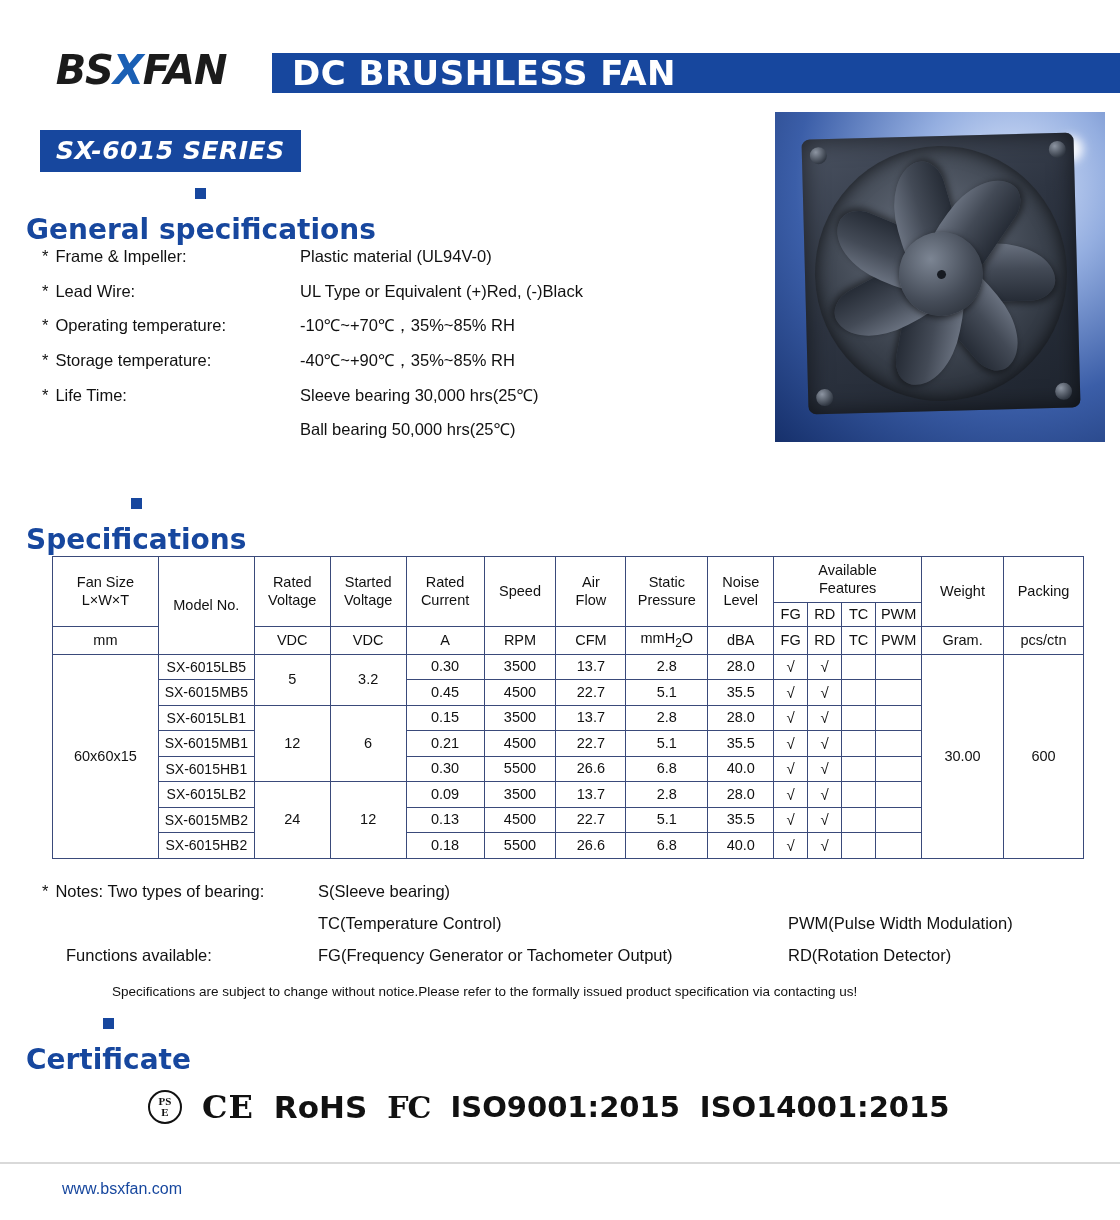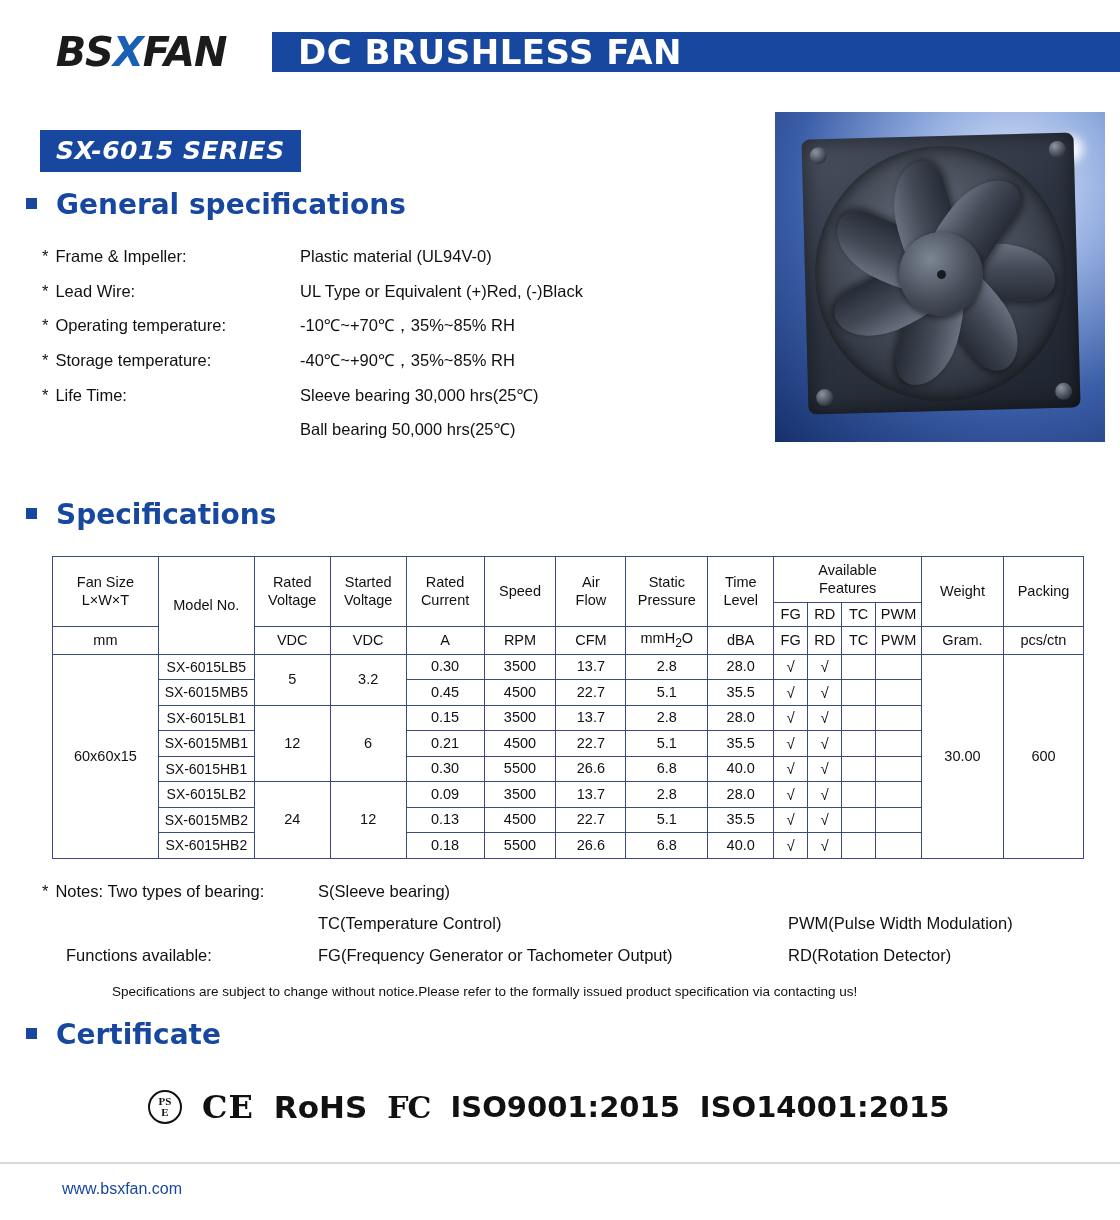--- a/index.html
+++ b/index.html
@@ -10,23 +10,23 @@
     background: #ffffff;
     font-family: "Liberation Sans", sans-serif;
     color: #111;
     position: relative;
     overflow: hidden;
   }
 
   
   .header {
     position: relative;
-    height: 104px;
+    height: 93px;
     display: flex;
-    align-items: center;
+    align-items: flex-end;
   }
   .logo-box {
     width: 272px;
     display: flex;
     align-items: center;
     justify-content: center;
     padding-left: 10px;
   }
   .logo-text {
     font-family: "DejaVu Sans", sans-serif;
@@ -38,21 +38,21 @@
     position: relative;
   }
   .logo-text .x {
     color: #1a5fb4;
   }
   .header-band {
     flex: 1;
     background: #17479e;
     display: flex;
     align-items: center;
-    padding-left: 26px;
+    padding-left: 20px;
   }
   .header-band h1 {
     margin: 0;
     color: #ffffff;
     font-size: 34px;
     font-weight: 700;
     letter-spacing: 0.5px;
     font-family: "DejaVu Sans", sans-serif;
   }
 
@@ -68,25 +68,26 @@
     font-style: italic;
     padding: 6px 16px 7px 16px;
     font-family: "DejaVu Sans", sans-serif;
     letter-spacing: 0.5px;
   }
 
   
   .section-title {
     display: flex;
     align-items: center;
-    gap: 19px;
+    gap: 12px;
     color: #17479e;
     font-size: 28px;
     font-weight: 700;
     font-family: "DejaVu Sans", sans-serif;
+    flex-direction: column;
   }
   .sq {
     width: 11px; height: 11px;
     background: #17479e;
     display: inline-block;
     margin-bottom: 2px;
   }
 
   #gen-title { position: absolute; left: 26px; top: 188px; }
   #spec-title { position: absolute; left: 26px; top: 498px; }
@@ -396,21 +397,21 @@
         <th rowspan="2">Speed</th>
         <th rowspan="2">
           <div>Air</div>
           <div>Flow</div>
         </th>
         <th rowspan="2">
           <div>Static</div>
           <div>Pressure</div>
         </th>
         <th rowspan="2">
-          <div>Time</div>
+          <div>Noise</div>
           <div>Level</div>
         </th>
         <th colspan="4">
           <div>Available</div>
           <div>Features</div>
         </th>
         <th rowspan="2">Weight</th>
         <th rowspan="2">Packing</th>
       </tr>
       <tr>

